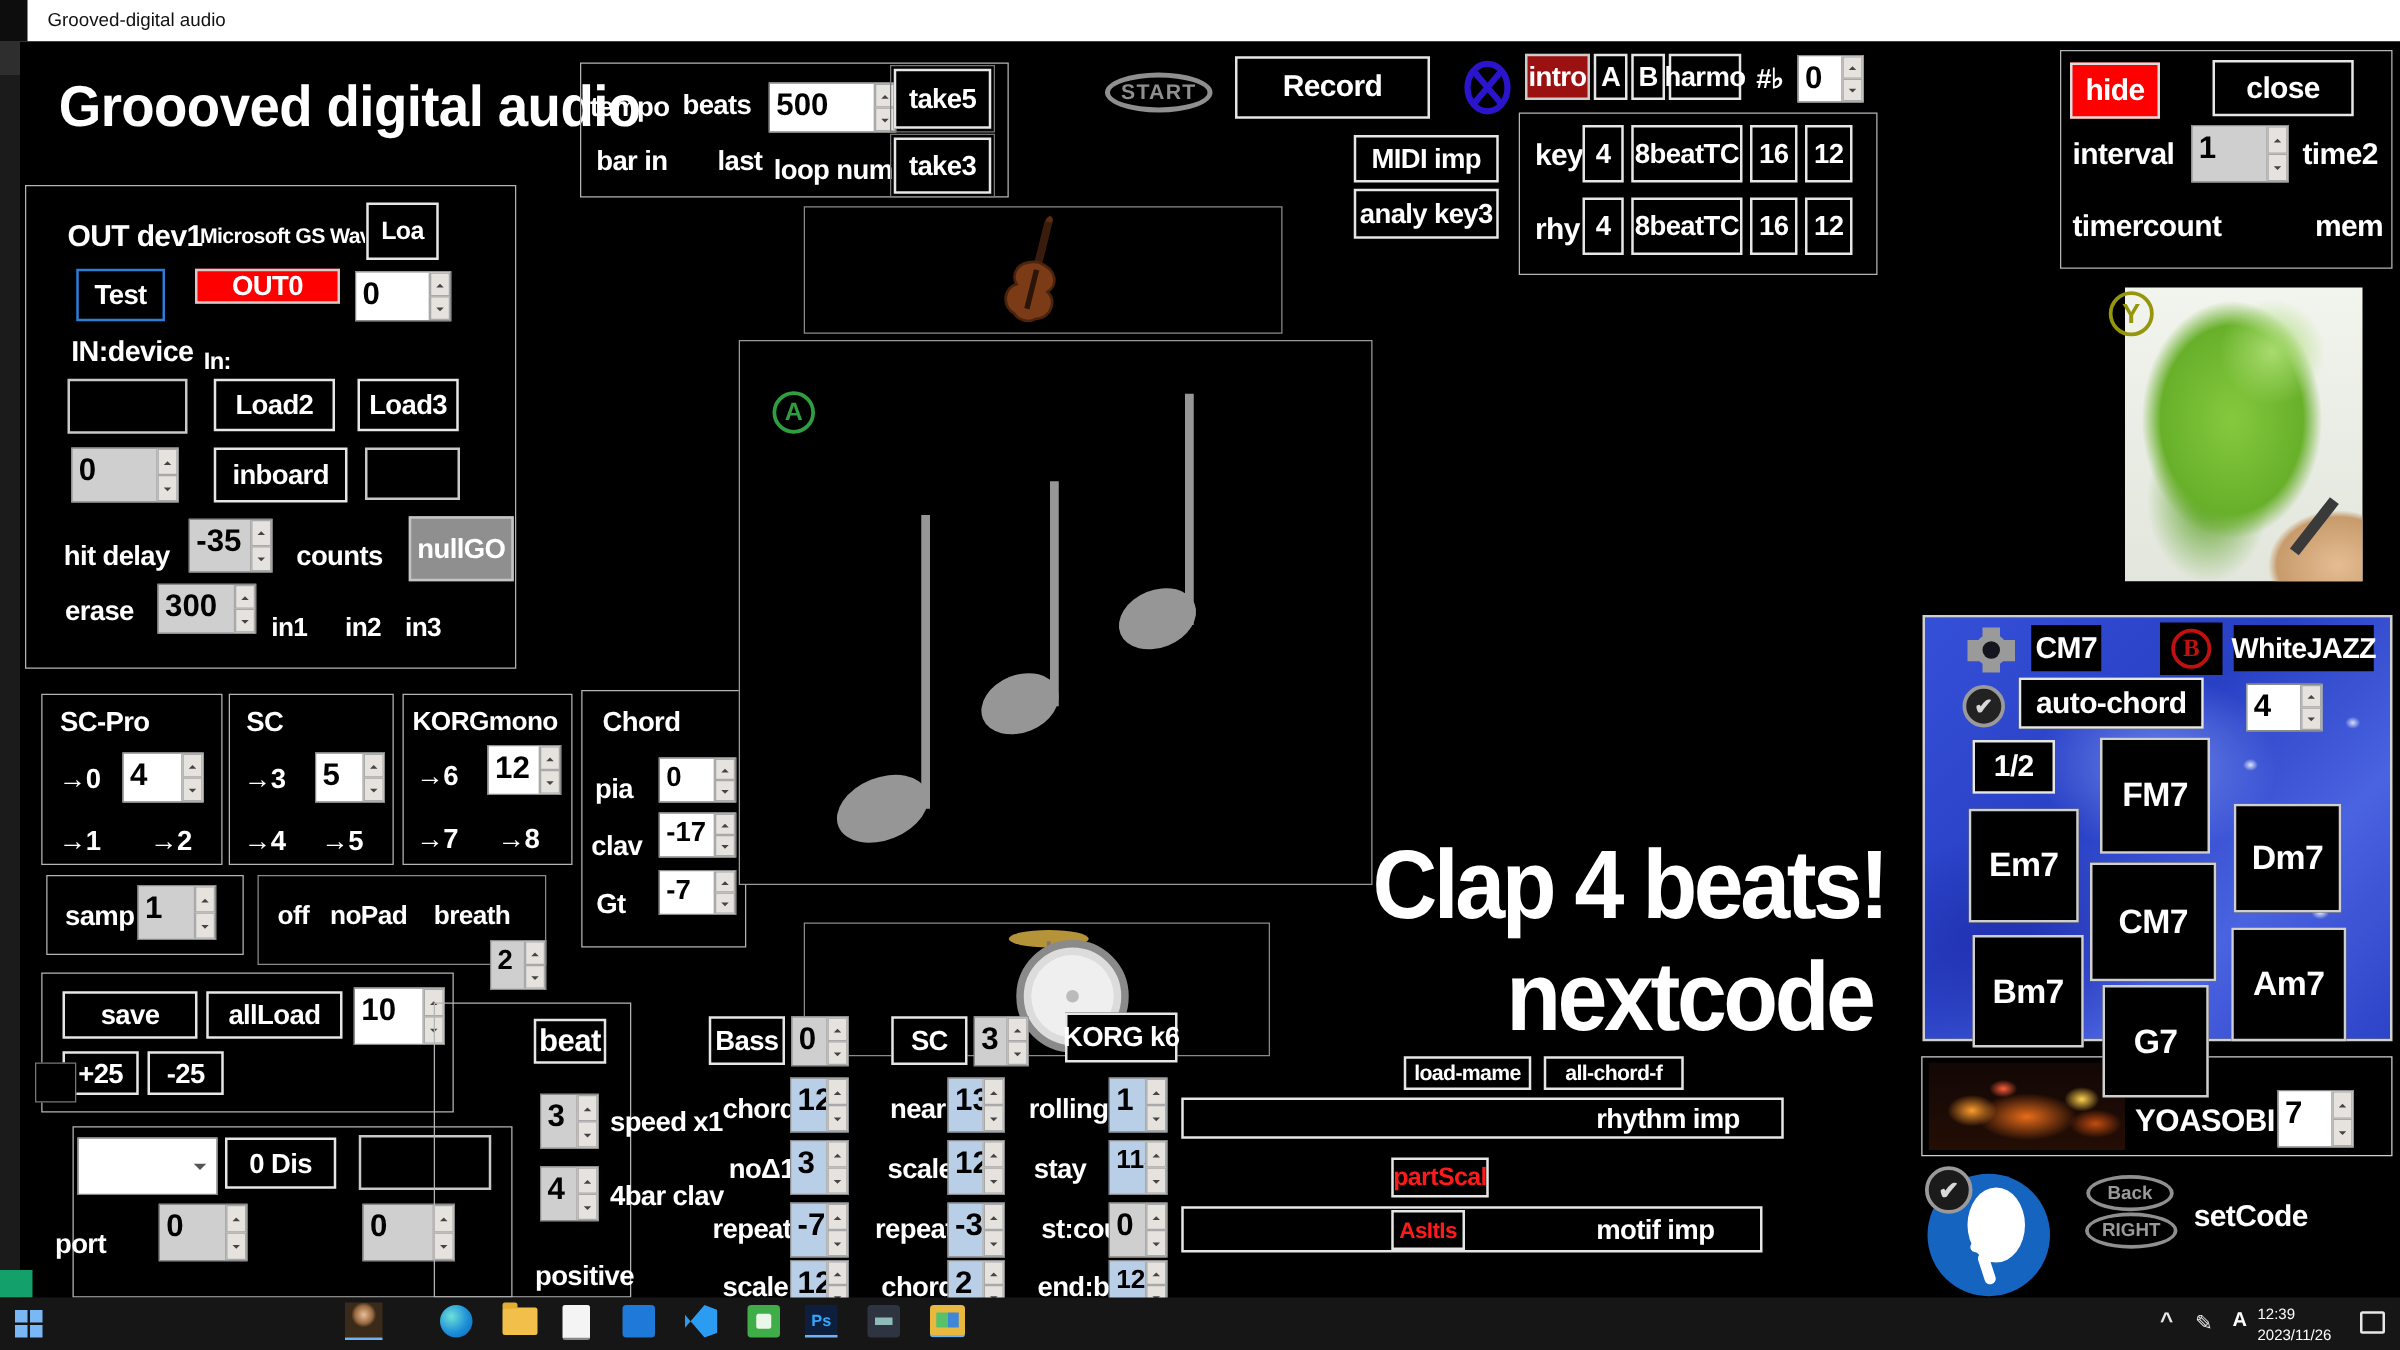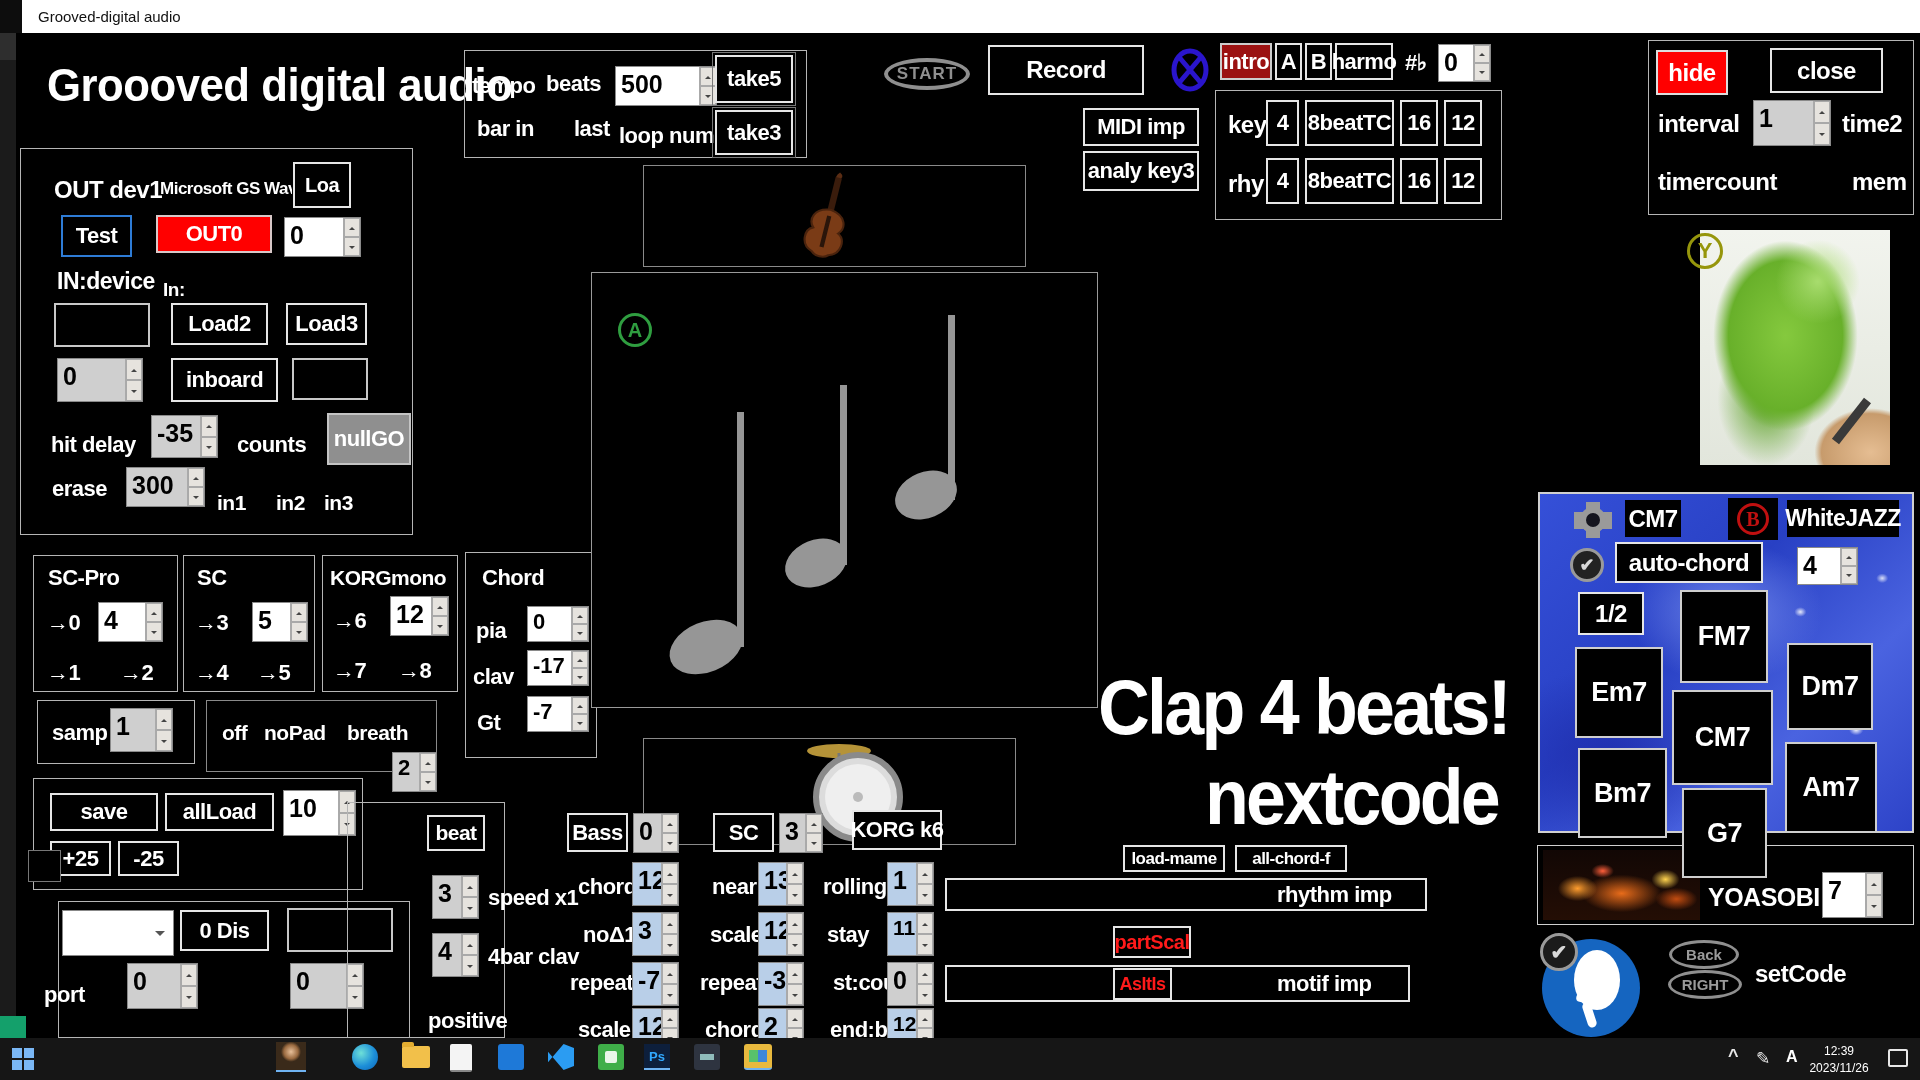--- a/index.html
+++ b/index.html
@@ -116,21 +116,21 @@
   </div>
   <div class="circ" style="left:1687px;top:233px;width:36px;height:36px;border:3px solid #96960c;color:#96960c;font-size:22px">
       <span>Y</span>
     </div>
 
   <div class="panel" style="left:20px;top:148px;width:393px;height:387px"></div>
   <span class="lbl" style="left:54px;top:178px;font-size:24px">OUT dev1</span>
   <span class="lbl" style="left:160px;top:180px;font-size:17px;max-width:132px;overflow:hidden">Microsoft GS Wavetab</span>
   <div class="btn" style="left:293px;top:162px;width:58px;height:46px;font-size:20px">Loa</div>
   <div class="btn" style="left:61px;top:215px;width:71px;height:42px;border-color:#2e7cd6">Test</div>
-  <div class="btn" style="left:156px;top:215px;width:116px;height:38px;background:#f00;border-color:#d8c8c8">OUT0</div>
+  <div class="btn" style="left:156px;top:215px;width:116px;height:28px;background:#f00;border-color:#d8c8c8">OUT0</div>
   <div class="spin" style="left:284px;top:217px;width:77px;height:40px">
       <span class="val">0</span>
       <span class="arr">
         <i class="u"></i>
         <i class="d"></i>
       </span>
     </div>
   <span class="lbl" style="left:57px;top:270px;font-size:23px">IN:device</span>
   <span class="lbl" style="left:163px;top:280px;font-size:19px">In:</span>
   <div class="btn" style="left:54px;top:303px;width:96px;height:44px;border-color:#c8c8c8"></div>
@@ -322,21 +322,21 @@
       <circle cx="74" cy="58" r="33" fill="#efefef"></circle>
       <circle cx="74" cy="58" r="5" fill="#bbb"></circle>
       <path d="M34 92 L22 106 M114 92 L126 106" stroke="#999" stroke-width="4"></path>
     </svg>
   </div>
 
   <span class="lbl" style="left:1098px;top:668px;font-size:78px;letter-spacing:-3px;transform:scaleX(.92);transform-origin:left;z-index:2">Clap 4  beats!</span>
   <span class="lbl" style="left:1205px;top:758px;font-size:78px;letter-spacing:-3px;transform:scaleX(.92);transform-origin:left;z-index:2">nextcode</span>
 
   <div class="panel" style="left:347px;top:802px;width:158px;height:236px;z-index:2"></div>
-  <div class="btn" style="left:427px;top:815px;width:58px;height:36px;z-index:3;font-size:21px">beat</div>
+  <div class="btn" style="left:427px;top:815px;width:58px;height:36px;z-index:3;font-size:25px">beat</div>
   <div class="spin gray" style="left:432px;top:875px;width:47px;height:44px;z-index:3">
       <span class="val">3</span>
       <span class="arr">
         <i class="u"></i>
         <i class="d"></i>
       </span>
     </div>
   <span class="lbl" style="left:488px;top:887px;z-index:3">speed x1</span>
   <div class="spin gray" style="left:432px;top:933px;width:47px;height:44px;z-index:3">
       <span class="val">4</span>
@@ -570,20 +570,20 @@
     <div style="position:absolute;left:644px;top:6px;width:26px;height:26px;background:#0d1f3c;color:#31a8ff;font-size:13px;font-weight:bold;display:flex;align-items:center;justify-content:center;border-bottom:2px solid #6fb3f2">Ps</div>
     <div style="position:absolute;left:694px;top:6px;width:26px;height:26px;background:#2e3440;border-radius:3px">
         <i style="position:absolute;left:6px;top:10px;width:14px;height:6px;background:#8fbcbb"></i>
       </div>
     <div style="position:absolute;left:744px;top:6px;width:28px;height:26px;background:#e8b93e;border-radius:3px;border-bottom:2px solid #6fb3f2">
         <i style="position:absolute;left:5px;top:6px;width:18px;height:12px;background:linear-gradient(90deg,#58c26a 50%,#3e87d8 50%)"></i>
       </div>
     <span style="position:absolute;left:1728px;top:8px;color:#e8e8e8;font-size:18px;font-weight:bold">^</span>
     <span style="position:absolute;left:1756px;top:10px;color:#e8e8e8;font-size:17px">✎</span>
     <span style="position:absolute;left:1786px;top:10px;color:#fff;font-size:16px;font-weight:bold">A</span>
-    <div style="position:absolute;left:1806px;top:5px;width:66px;text-align:center;color:#fff;font-size:12px;line-height:1.4">
+    <div style="position:absolute;left:1806px;top:5px;width:66px;text-align:left;color:#fff;font-size:12px;line-height:1.4">
       <div>12:39</div>
       <div>2023/11/26</div>
     </div>
     <div style="position:absolute;left:1888px;top:11px;width:20px;height:18px;border:2px solid #e8e8e8;border-radius:2px"></div>
   </div>
 
 </div>
 
 </body></html>

